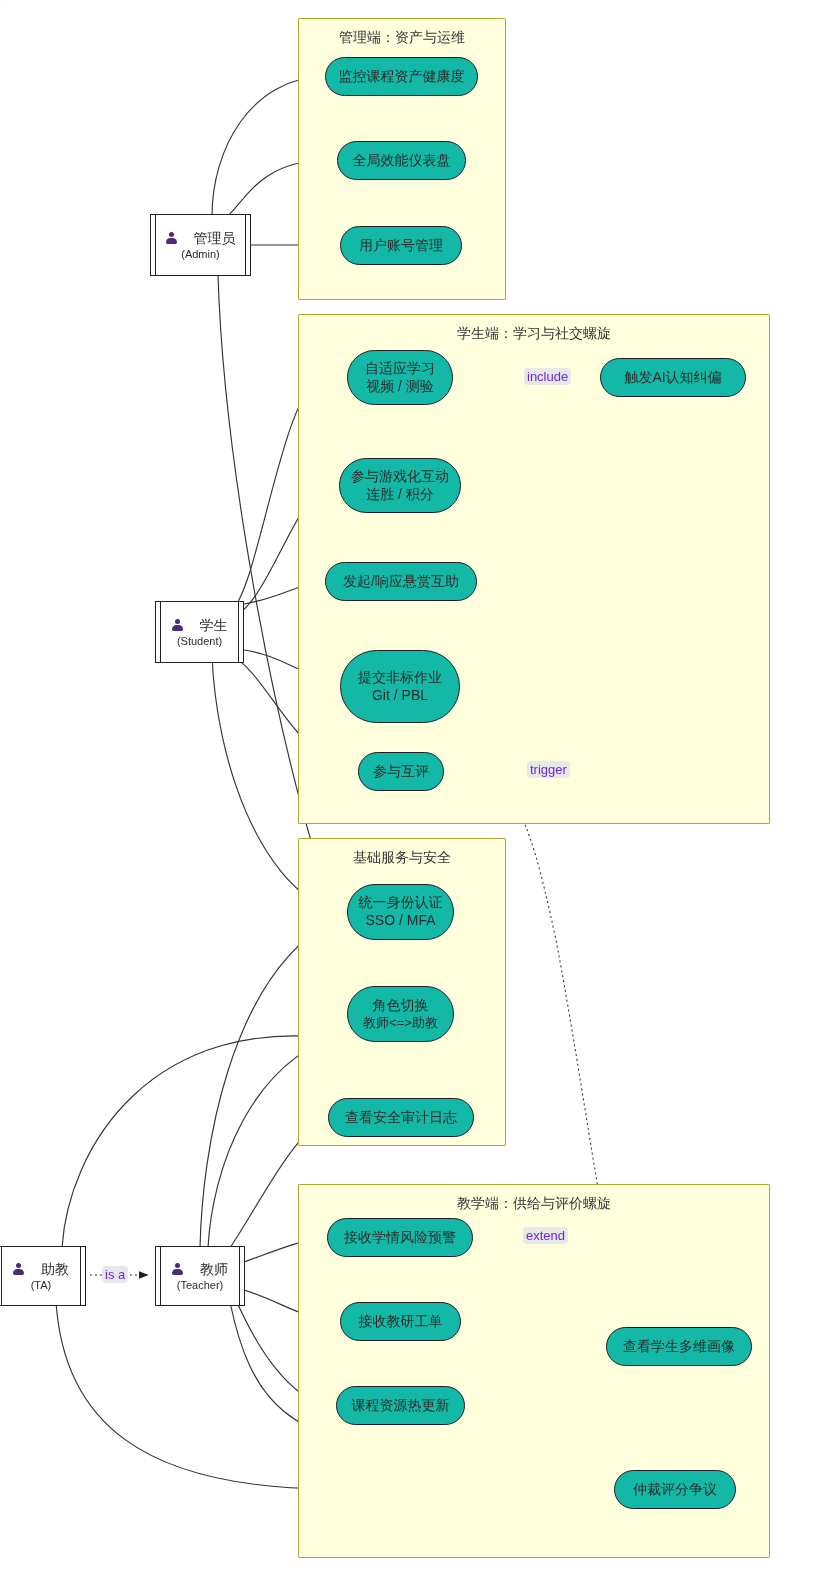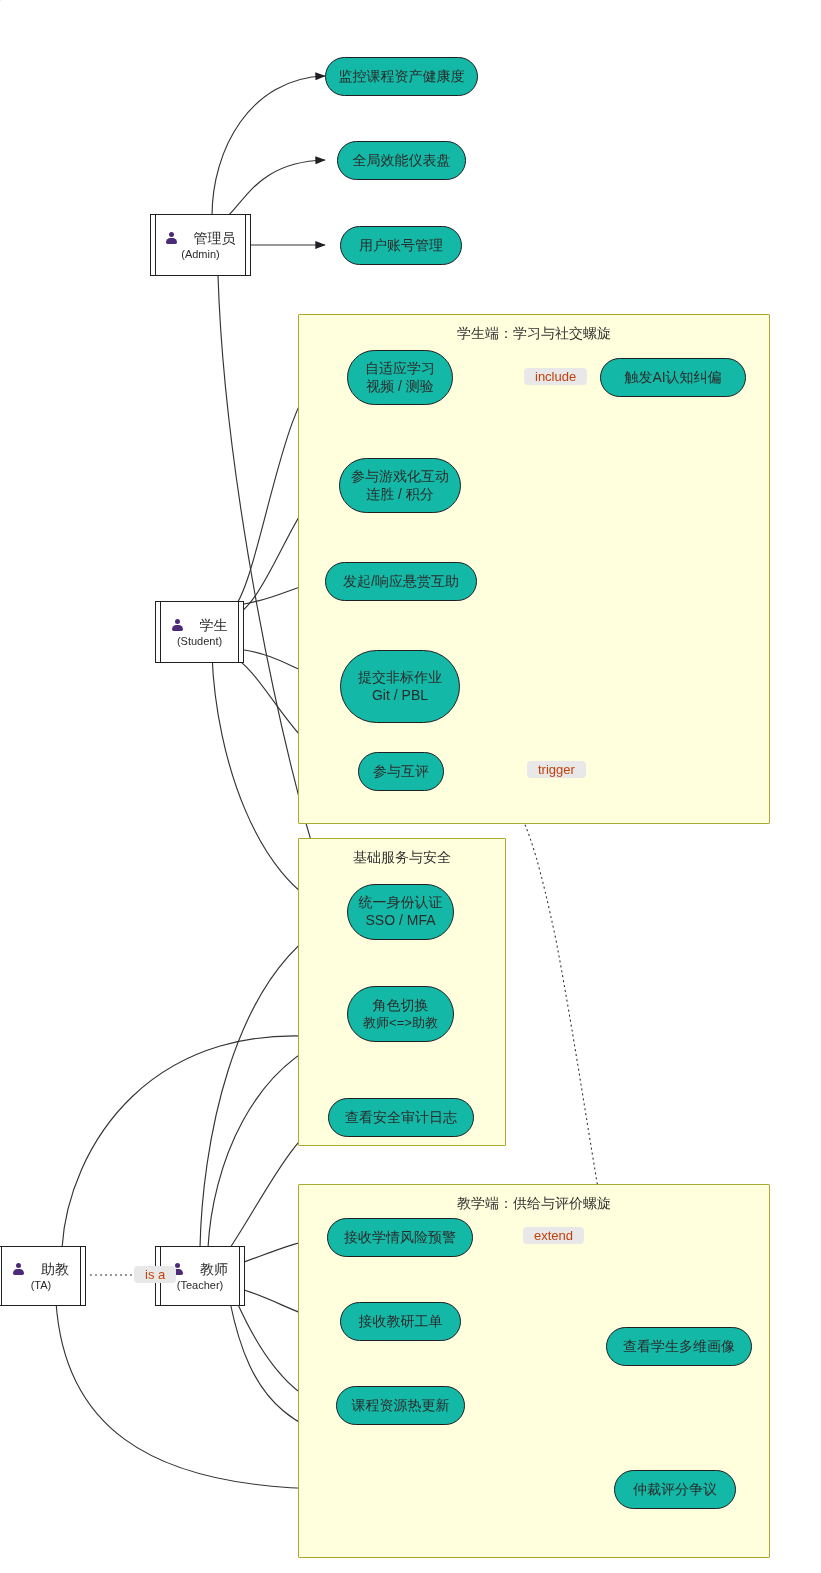--- a/index.html
+++ b/index.html
@@ -24,21 +24,21 @@
   .actor::before,.actor::after{content:"";position:absolute;top:0;bottom:0;width:0;border-left:1.6px solid #1f1f24;}
   .actor::before{left:4px;}
   .actor::after{right:4px;}
   .actor .nm{display:flex;align-items:center;gap:17px;}
   .actor .sub{font-size:11px;}
   .person{display:inline-block;width:11px;height:12px;position:relative;}
   .person::before{content:"";position:absolute;left:3px;top:0;width:5px;height:5px;border-radius:50%;background:#4b2a78;}
   .person::after{content:"";position:absolute;left:0;top:6px;width:11px;height:6px;border-radius:5px 5px 2px 2px;background:#4b2a78;}
 
   
-  .elabel{position:absolute;background:#e8e8e8;color:#c2410c;font-size:13px;padding:1px 11px;
+  .elabel{position:absolute;background:#e8e8e8;color:#6d28d9;font-size:13px;padding:1px 3px;
           border-radius:4px;white-space:nowrap;}
 </style>
 </head>
 <body>
 
 <div id="canvas">
 
   <svg id="wires" viewBox="0 0 821 1573">
     <defs>
       <marker id="ah" markerWidth="9" markerHeight="7" refX="8.4" refY="3.5" orient="auto">
@@ -87,20 +87,23 @@
       <path d="M473,1237 C520,1244 572,1300 605,1333"></path>
       <path d="M680,1372 C682,1410 680,1440 675,1468"></path>
       <path d="M90,1275 L148,1275"></path>
     </g>
 
     <g fill="none" stroke="#333333" stroke-width="1.15" marker-end="url(#ah)">
       <path d="M0,0"></path>
     </g>
   </svg>
 
+  <div class="cluster" style="left:298px;top:18px;width:206px;height:280px;">
+    <div class="cluster-title" style="top:10px;">管理端：资产与运维</div>
+  </div>
 
   <div class="cluster" style="left:298px;top:314px;width:470px;height:508px;">
     <div class="cluster-title" style="top:10px;">学生端：学习与社交螺旋</div>
   </div>
 
   <div class="cluster" style="left:298px;top:838px;width:206px;height:306px;">
     <div class="cluster-title" style="top:10px;">基础服务与安全</div>
   </div>
 
   <div class="cluster" style="left:298px;top:1184px;width:470px;height:372px;">
@@ -195,15 +198,15 @@
     <span class="nm">
       <i class="person"></i>
       <span>教师</span>
     </span>
     <span class="sub">(Teacher)</span>
   </div>
 
   <div class="elabel" style="left:524px;top:368px;">include</div>
   <div class="elabel" style="left:527px;top:761px;text-align:center;">trigger</div>
   <div class="elabel" style="left:523px;top:1227px;">extend</div>
-  <div class="elabel" style="left:102px;top:1266px;margin-left:32px;">is a</div>
+  <div class="elabel" style="left:102px;top:1266px;">is a</div>
 
 </div>
 
 </body></html>

